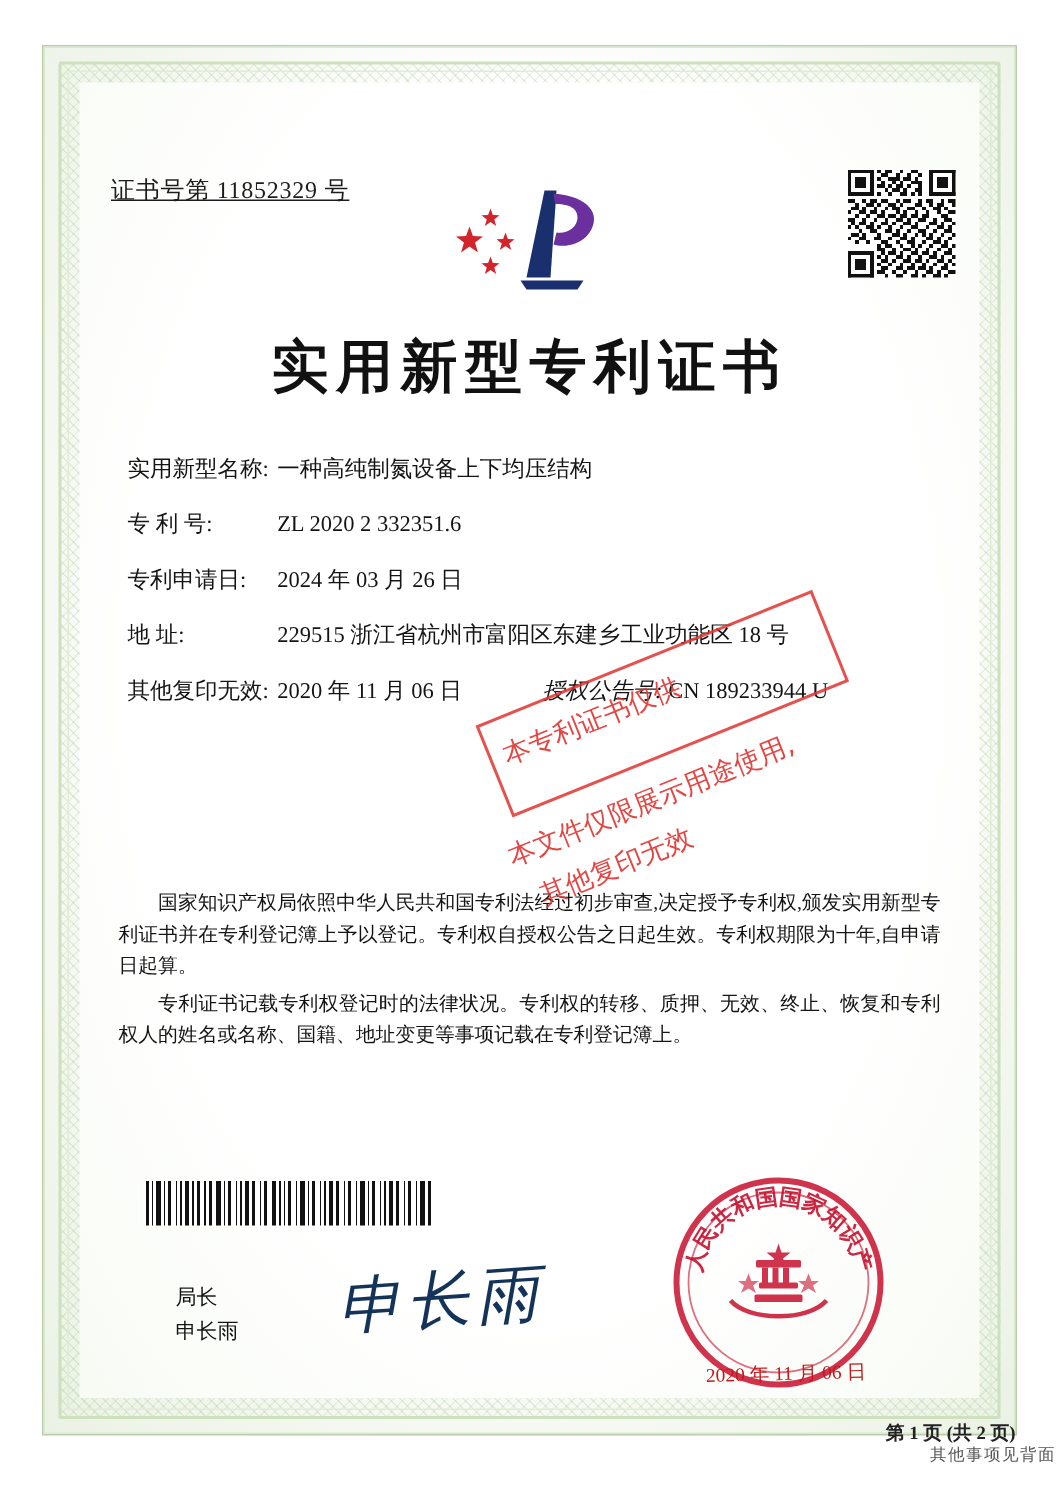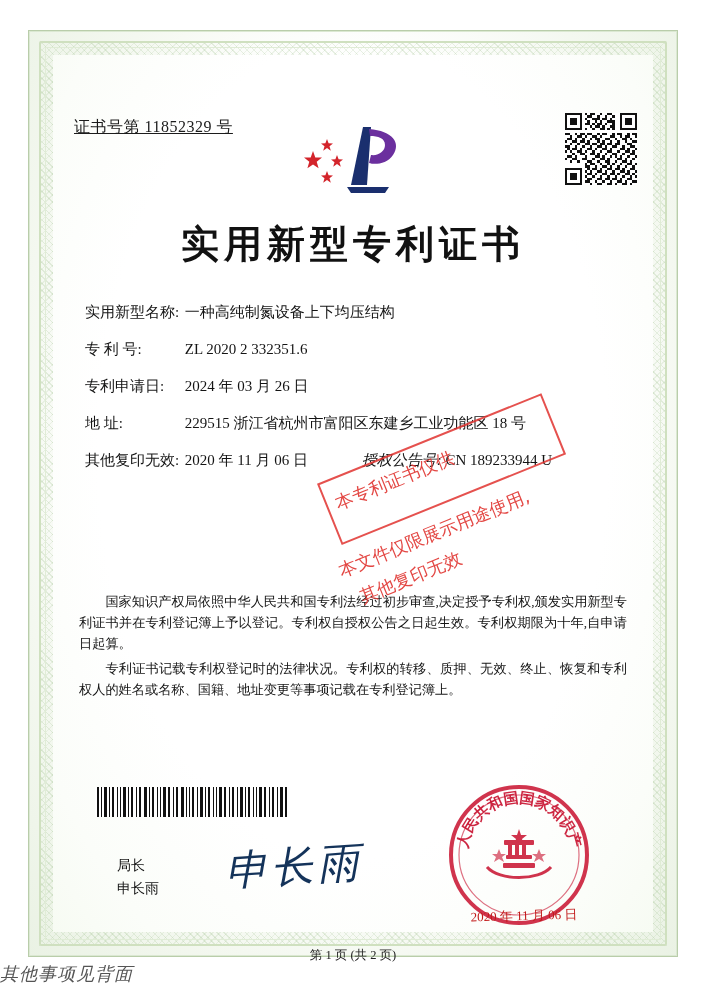--- a/index.html
+++ b/index.html
@@ -207,33 +207,33 @@
     letter-spacing: 4px;
     transform: rotate(-4deg);
     white-space: nowrap;
   }
 
   
   .page-num {
     position: absolute;
     left: 0; right: 0;
     top: 916px;
-    text-align: center;
+    text-align: right;
     font-size: 12.5px;
     color: #222;
+    font-weight: bold;
   }
   .footer-note {
     position: absolute;
     left: 0; right: 0;
     top: 962px;
-    text-align: left;
-    font-size: 18px;
+    text-align: right;
+    font-size: 11px;
     color: #555;
     letter-spacing: 1px;
-    font-style: italic;
   }
 
   
   .watermark {
     position: absolute;
     left: 290px;
     top: 392px;
     width: 300px;
     height: 180px;
     transform: rotate(-22deg);

